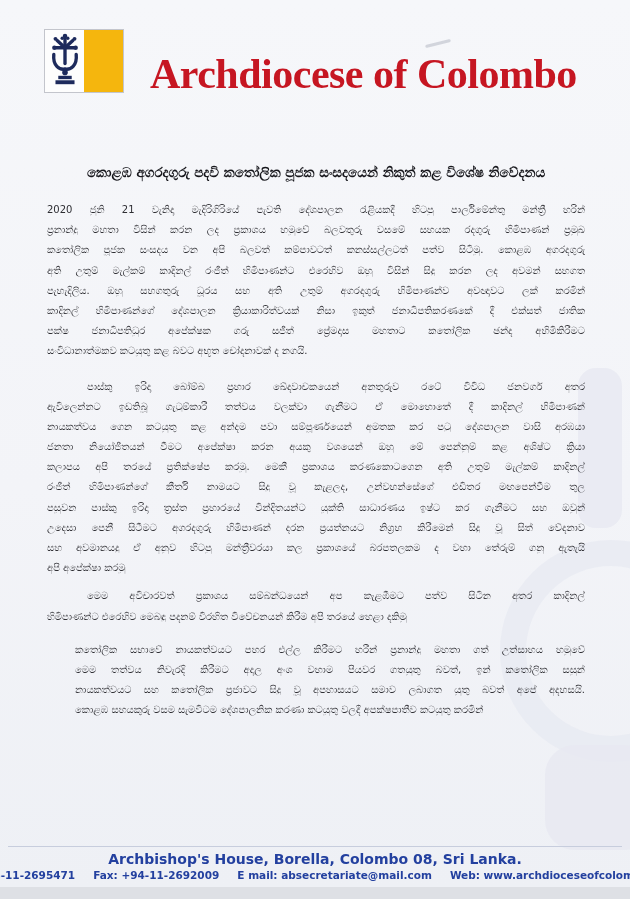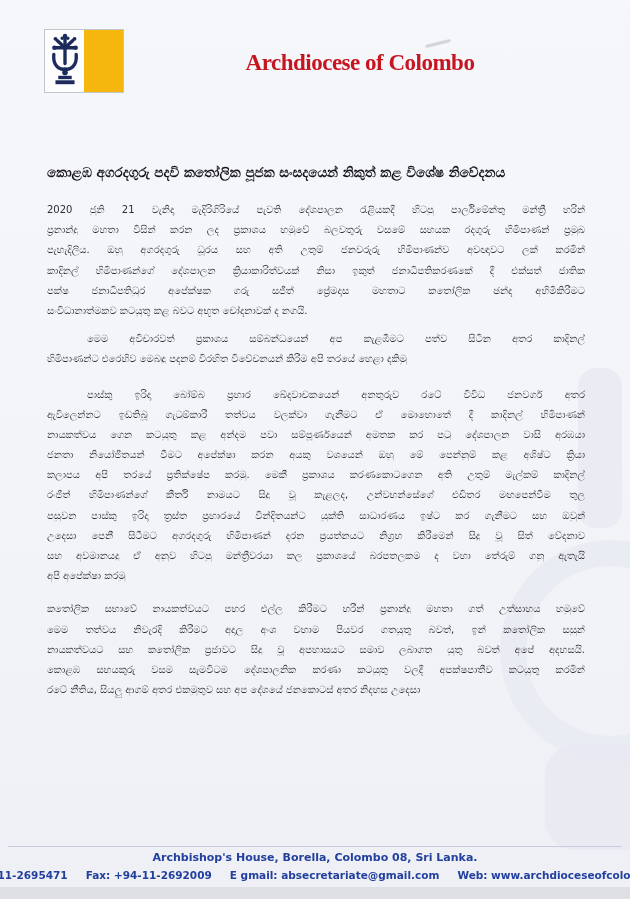--- a/index.html
+++ b/index.html
@@ -22,48 +22,48 @@
   .logo{
     position:absolute;left:44px;top:29px;width:80px;height:64px;z-index:2;
     display:flex;border:1px solid #c3c5cc;background:#fff;box-sizing:border-box;
   }
   .logo-left{width:50%;height:100%;background:#fdfdfd;display:flex;align-items:center;justify-content:center;}
   .logo-right{width:50%;height:100%;background:#f5b60d;}
 
   .title{
     position:absolute;left:150px;top:50px;width:420px;z-index:2;
     font-family:"Liberation Serif","DejaVu Serif",serif;
-    font-weight:700;font-size:23px;letter-spacing:-0.5px;
+    font-weight:700;font-size:42px;letter-spacing:-0.5px;
     color:#c61622;text-align:center;white-space:nowrap;
   }
 
   .content{position:absolute;left:47px;right:45px;top:162px;z-index:1;}
   .doc-heading{
-    font-weight:700;font-size:13.5px;color:#17171c;
+    font-weight:700;font-size:13.5px;color:#17171c;text-align:center;
     margin:0 0 18px 0;line-height:20px;white-space:nowrap;overflow:hidden;
   }
   .para{margin:0;color:#2e2e33;}
   .para .tline{
     height:20.2px;line-height:20.2px;font-size:10px;
     overflow:hidden;white-space:nowrap;
     text-align:justify;text-align-last:justify;
   }
   .para .tline:last-child{text-align-last:left;}
   .para.indent .tline:first-child{text-indent:40px;}
   #para-2{margin-top:8px;}
   #para-3{margin-top:15px;}
-  #para-4{margin-top:13px;}
+  #para-4{margin-top:13px;margin-left:28px;}
 
   .footer-rule{
     position:absolute;left:8px;right:8px;top:846px;height:1px;
     background:#c7cddd;z-index:2;
   }
   .footer-address{
     position:absolute;left:0;right:0;top:851px;z-index:2;
-    text-align:center;font-size:11px;font-weight:700;color:#23409f;
+    text-align:center;font-size:14px;font-weight:700;color:#23409f;
   }
   .footer-contacts{
     position:absolute;left:0;right:0;top:869px;z-index:2;
     display:flex;justify-content:center;gap:18px;
     font-size:10.5px;font-weight:700;color:#23409f;white-space:nowrap;
   }
   .bottom-strip{
     position:absolute;left:0;right:0;bottom:0;height:12px;
     background:#dee0e5;z-index:0;
   }
@@ -107,51 +107,52 @@
   <div class="logo-right"></div>
 </div>
 
 <div class="title">Archdiocese of Colombo</div>
 
 <div class="content">
   <div class="doc-heading">කොළඹ අගරදගුරු පදවි කතෝලික පූජක සංසදයෙන් නිකුත් කළ විශේෂ නිවේදනය</div>
   <div class="para" id="para-1">
       <div class="tline">2020 ජුනි 21 වැනිදා මැදිරිගිරියේ පැවති දේශපාලන රැළියකදී හිටපු පාර්ලිමේන්තු මන්ත්‍රී හරින්</div>
       <div class="tline">ප්‍රනාන්දු මහතා විසින් කරන ලද ප්‍රකාශය හමුවේ බලවතුරු වසමේ සහයක රදගුරු හිමිපාණන් ප්‍රමුඛ</div>
-      <div class="tline">පැහැදිලිය. ඔහු අගරදගුරු ධූරය සහ අති උතුම් ජනවරුරු හිමිපාණන්ව අවඥාවට ලක් කරමින්</div>
+      <div class="tline">කතෝලික පූජක සංසදය වන අපි බලවත් කම්පාවටත් කනස්සල්ලටත් පත්ව සිටිමු. කොළඹ අගරදගුරු</div>
+      <div class="tline">අති උතුම් මැල්කම් කාදිනල් රංජිත් හිමිපාණන්ට එරෙහිව ඔහු විසින් සිදු කරන ලද අවමන් සහගත</div>
+      <div class="tline">පැහැදිලිය. ඔහු සහගතුරු ධූරය සහ අති උතුම් අගරදගුරු හිමිපාණන්ව අවඥාවට ලක් කරමින්</div>
       <div class="tline">කාදිනල් හිමිපාණන්ගේ දේශපාලන ක්‍රියාකාරිත්වයක් නිසා ඉකුත් ජනාධිපතිකරණකේ දී එක්සත් ජාතික</div>
       <div class="tline">පක්ෂ ජනාධිපතිධුර අපේක්ෂක ගරු සජිත් ප්‍රේමදාස මහතාට කතෝලික ඡන්ද අහිමිකිරීමට</div>
       <div class="tline">සංවිධානාත්මකව කටයුතු කළ බවට අභූත චෝදනාවක් ද නගයි.</div>
-    </div>
-  <div class="para indent" id="para-2">
-      <div class="tline">මෙම අවිචාරවත් ප්‍රකාශය සම්බන්ධයෙන් අප කැළඹීමට පත්ව සිටින අතර කාදිනල්</div>
-      <div class="tline">හිමිපාණන්ට එරෙහිව මෙබඳු පදනම් විරහිත විවේචනයන් කිරීම අපි තරයේ හෙළා දකිමු</div>
     </div>
   <div class="para indent" id="para-3">
       <div class="tline">පාස්කු ඉරිදා බෝම්බ ප්‍රහාර ඛේදවාචකයෙන් අනතුරුව රටේ විවිධ ජනවර්ග අතර</div>
       <div class="tline">ඇවිලෙන්නට ඉඩතිබූ ගැටුම්කාරී තත්වය වලක්වා ගැනීමට ඒ මොහොතේ දී කාදිනල් හිමිපාණන්</div>
       <div class="tline">නායකත්වය ගෙන කටයුතු කළ අන්දම පවා සම්පූර්ණයෙන් අමතක කර පටු දේශපාලන වාසි අරඹයා</div>
       <div class="tline">ජනතා නියෝජිතයන් වීමට අපේක්ෂා කරන අයකු වශයෙන් ඔහු මේ පෙන්නුම් කළ අශිෂ්ට ක්‍රියා</div>
       <div class="tline">කලාපය අපි තරයේ ප්‍රතික්ෂේප කරමු. මෙකී ප්‍රකාශය කරණකොටගෙන අති උතුම් මැල්කම් කාදිනල්</div>
       <div class="tline">රංජිත් හිමිපාණන්ගේ කීර්ති නාමයට සිදු වූ කැළලද, උන්වහන්සේගේ එඩිතර මඟපෙන්වීම තුල</div>
       <div class="tline">පසුවන පාස්කු ඉරිදා ත්‍රස්ත ප්‍රහාරයේ වින්දිතයන්ට යුක්ති සාධාරණය ඉෂ්ට කර ගැනීමට සහ ඔවුන්</div>
       <div class="tline">උදෙසා පෙනී සිටීමට අගරදගුරු හිමිපාණන් දරන ප්‍රයත්නයට නිග්‍රහ කිරීමෙන් සිදු වූ සිත් වේදනාව</div>
       <div class="tline">සහ අවමානයදු  ඒ අනුව හිටපු මන්ත්‍රීවරයා කල ප්‍රකාශයේ බරපතලකම ද වහා තේරුම් ගනු ඇතැයි</div>
       <div class="tline">අපි අපේක්ෂා කරමු</div>
     </div>
+  <div class="para indent" id="para-2">
+      <div class="tline">මෙම අවිචාරවත් ප්‍රකාශය සම්බන්ධයෙන් අප කැළඹීමට පත්ව සිටින අතර කාදිනල්</div>
+      <div class="tline">හිමිපාණන්ට එරෙහිව මෙබඳු පදනම් විරහිත විවේචනයන් කිරීම අපි තරයේ හෙළා දකිමු</div>
+    </div>
   <div class="para" id="para-4">
       <div class="tline">කතෝලික සභාවේ නායකත්වයට පහර එල්ල කිරීමට හරීන් ප්‍රනාන්දු මහතා ගත් උත්සාහය හමුවේ</div>
       <div class="tline">මෙම තත්වය නිවැරදි කිරීමට අදාල අංශ වහාම පියවර ගතයුතු බවත්, ඉන් කතෝලික සසුන්</div>
       <div class="tline">නායකත්වයට සහ කතෝලික ප්‍රජාවට සිදු වූ අපහාසයට සමාව ලබාගත යුතු බවත් අපේ අදහසයි.</div>
       <div class="tline">කොළඹ සහයකුරු වසම සැමවිටම දේශපාලනික කරණා කටයුතු වලදී අපක්ෂපාතීව කටයුතු කරමින්</div>
-      <div class="tline">රටේ නීතිය, සියලු ආගම් අතර එකමුතුව සහ අප දේශයේ ජනකොටස් අතර නිදහස උදෙසා</div>
     </div>
 </div>
 
 <div class="footer-rule"></div>
 <div class="footer-address">Archbishop's House, Borella, Colombo 08, Sri Lanka.</div>
 <div class="footer-contacts">
   <span>Tel: +94-11-2695471</span>
   <span>Fax: +94-11-2692009</span>
-  <span>E gmail: absecretariate@gmail.com</span>
+  <span>E mail: absecretariate@mail.com</span>
   <span>Web: www.archdioceseofcolombo.com</span>
 </div>
 <div class="bottom-strip"></div>
 
 </body></html>

